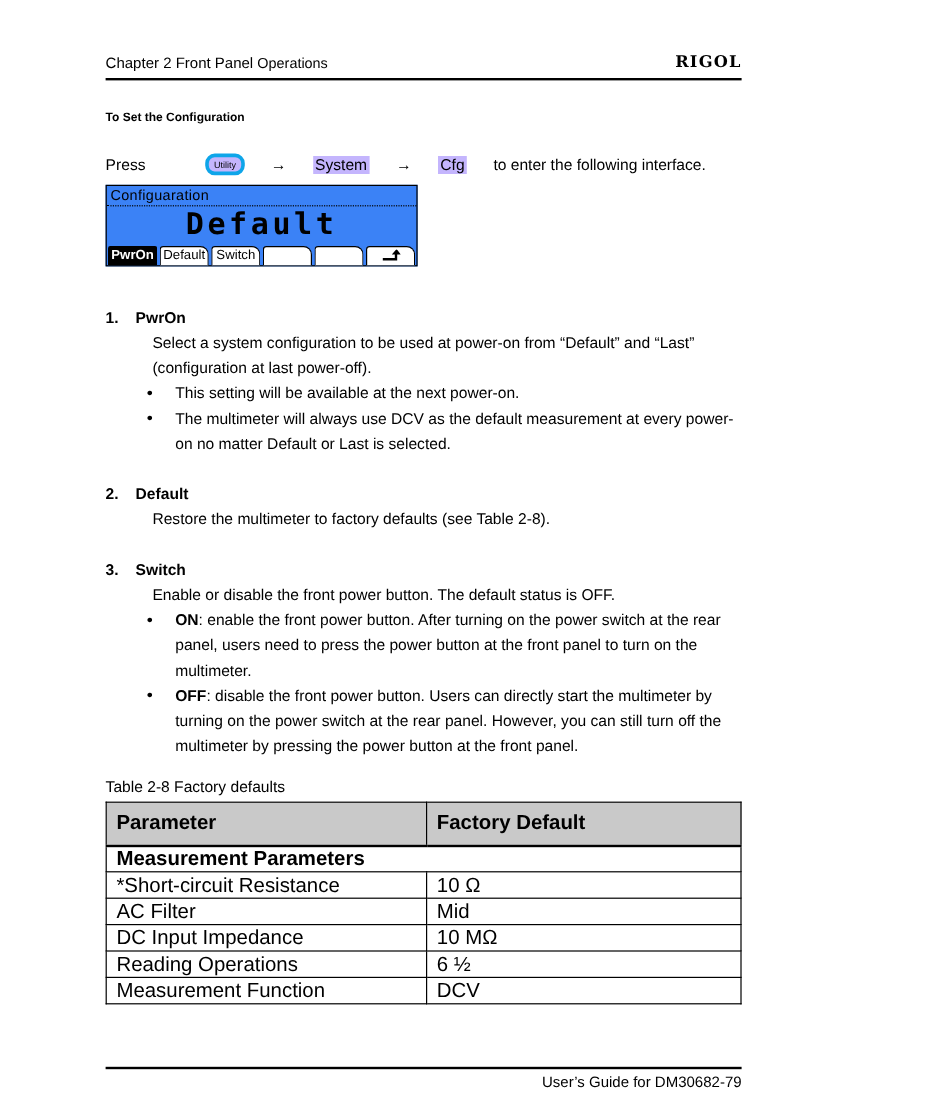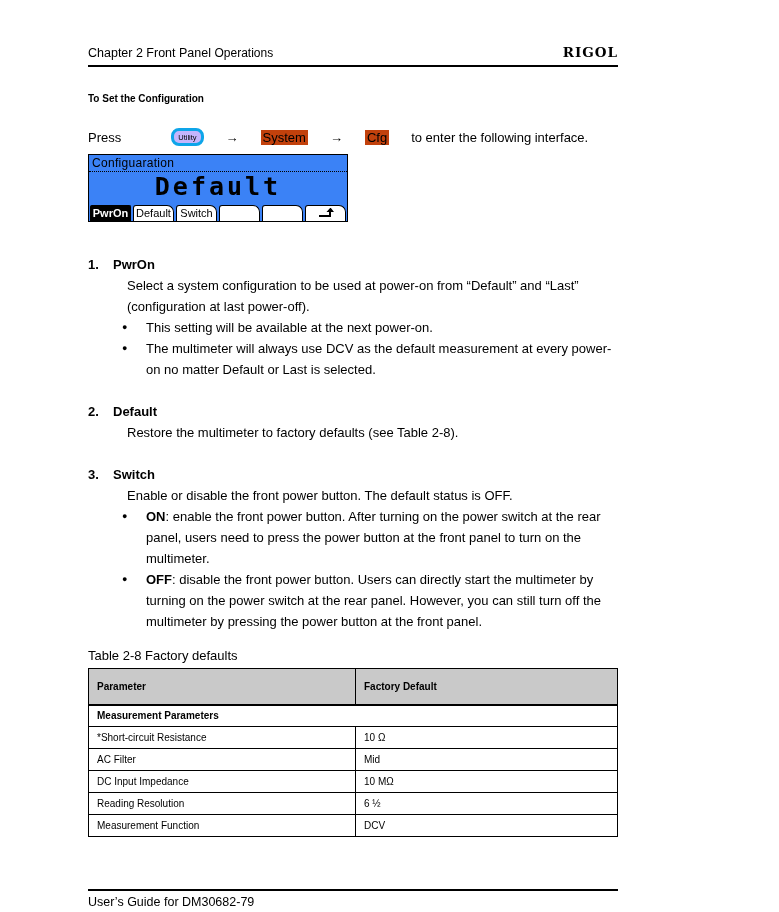--- a/index.html
+++ b/index.html
@@ -16,21 +16,21 @@
   .hdr-left .serif { font-family:Liberation Sans, sans-serif; font-size:12px; }
   .brand { font-family:"DejaVu Serif", serif; font-weight:bold; font-size:13.5px; letter-spacing:1px; }
 
   
   .title { margin-top:26px; font-size:10px; font-weight:bold; }
 
   
   .press { margin-top:24px; font-size:13px; display:flex; align-items:center; gap:22px; }
   .keycap { display:inline-block; border:3px solid #0ea5e9; border-radius:8px;
     font-size:7.5px; line-height:9px; padding:2px 4px 1px 4px; background:#c4b5fd;margin-left:28px; }
-  .hl { background:#c2410c; padding:0 2px; }
+  .hl { background:#c4b5fd; padding:0 2px; }
 
   
   .lcd { margin-top:8px; width:260px; height:68px; border:1.5px solid #000;
     position:relative; background:#3b82f6; }
   .lcd-title { font-size:12px; padding:1px 3px 1px 3px; border-bottom:1px dotted #000;
     letter-spacing:0.3px; }
   .lcd-main { font-family:"DejaVu Sans Mono", monospace; font-weight:bold;
     font-size:25px; letter-spacing:3px; text-align:center; line-height:30px; }
   .softkeys { position:absolute; bottom:0; left:1px; right:1px; height:16px;
     display:flex; gap:2px; }
@@ -48,31 +48,31 @@
   .sec-head { display:flex; font-weight:bold; }
   .sec-num { width:25px; }
   .sec-body { margin-left:39px; }
   .bullet { display:flex; margin-left:34px; }
   .bullet .dot { width:24px; font-size:9px; }
   .bullet .btxt { flex:1; }
   .bold { font-weight:bold; }
 
   
   .tbl-caption { margin-top:14px; font-size:13px; line-height:20px; }
-  table { margin-top:2px; width:530px; border-collapse:collapse; font-size:10px; }
+  table { margin-top:2px; width:530px; border-collapse:collapse; font-size:17px; }
   th, td { border:1px solid #000; padding:0 0 0 8px; text-align:left; vertical-align:middle; }
   thead th { background:#c9c9c9; font-weight:bold; height:36px; border-bottom:2px solid #000; }
   td { height:22px; }
   .span-row td { font-weight:bold; }
   col.c1 { width:267px; }
 
   
   .footer { position:absolute; top:889px; left:88px; width:530px;
     border-top:2px solid #000; padding-top:4px; display:flex;
-    justify-content:flex-start; font-size:12.5px; }
+    justify-content:flex-end; font-size:12.5px; }
 </style>
 </head>
 <body>
 
 <div class="page">
   <div class="content">
 
     <div class="hdr">
       <div class="hdr-row">
         <div class="hdr-left"><span>Chapter 2 Front Panel </span><span class="serif">Operations</span></div>
@@ -178,21 +178,21 @@
         </tr>
         <tr>
           <td>AC Filter</td>
           <td>Mid</td>
         </tr>
         <tr>
           <td>DC Input Impedance</td>
           <td>10 MΩ</td>
         </tr>
         <tr>
-          <td>Reading Resolution</td>
+          <td>Reading Operations</td>
           <td>6 ½</td>
         </tr>
         <tr>
           <td>Measurement Function</td>
           <td>DCV</td>
         </tr>
       </tbody>
     </table>
 
   </div>

